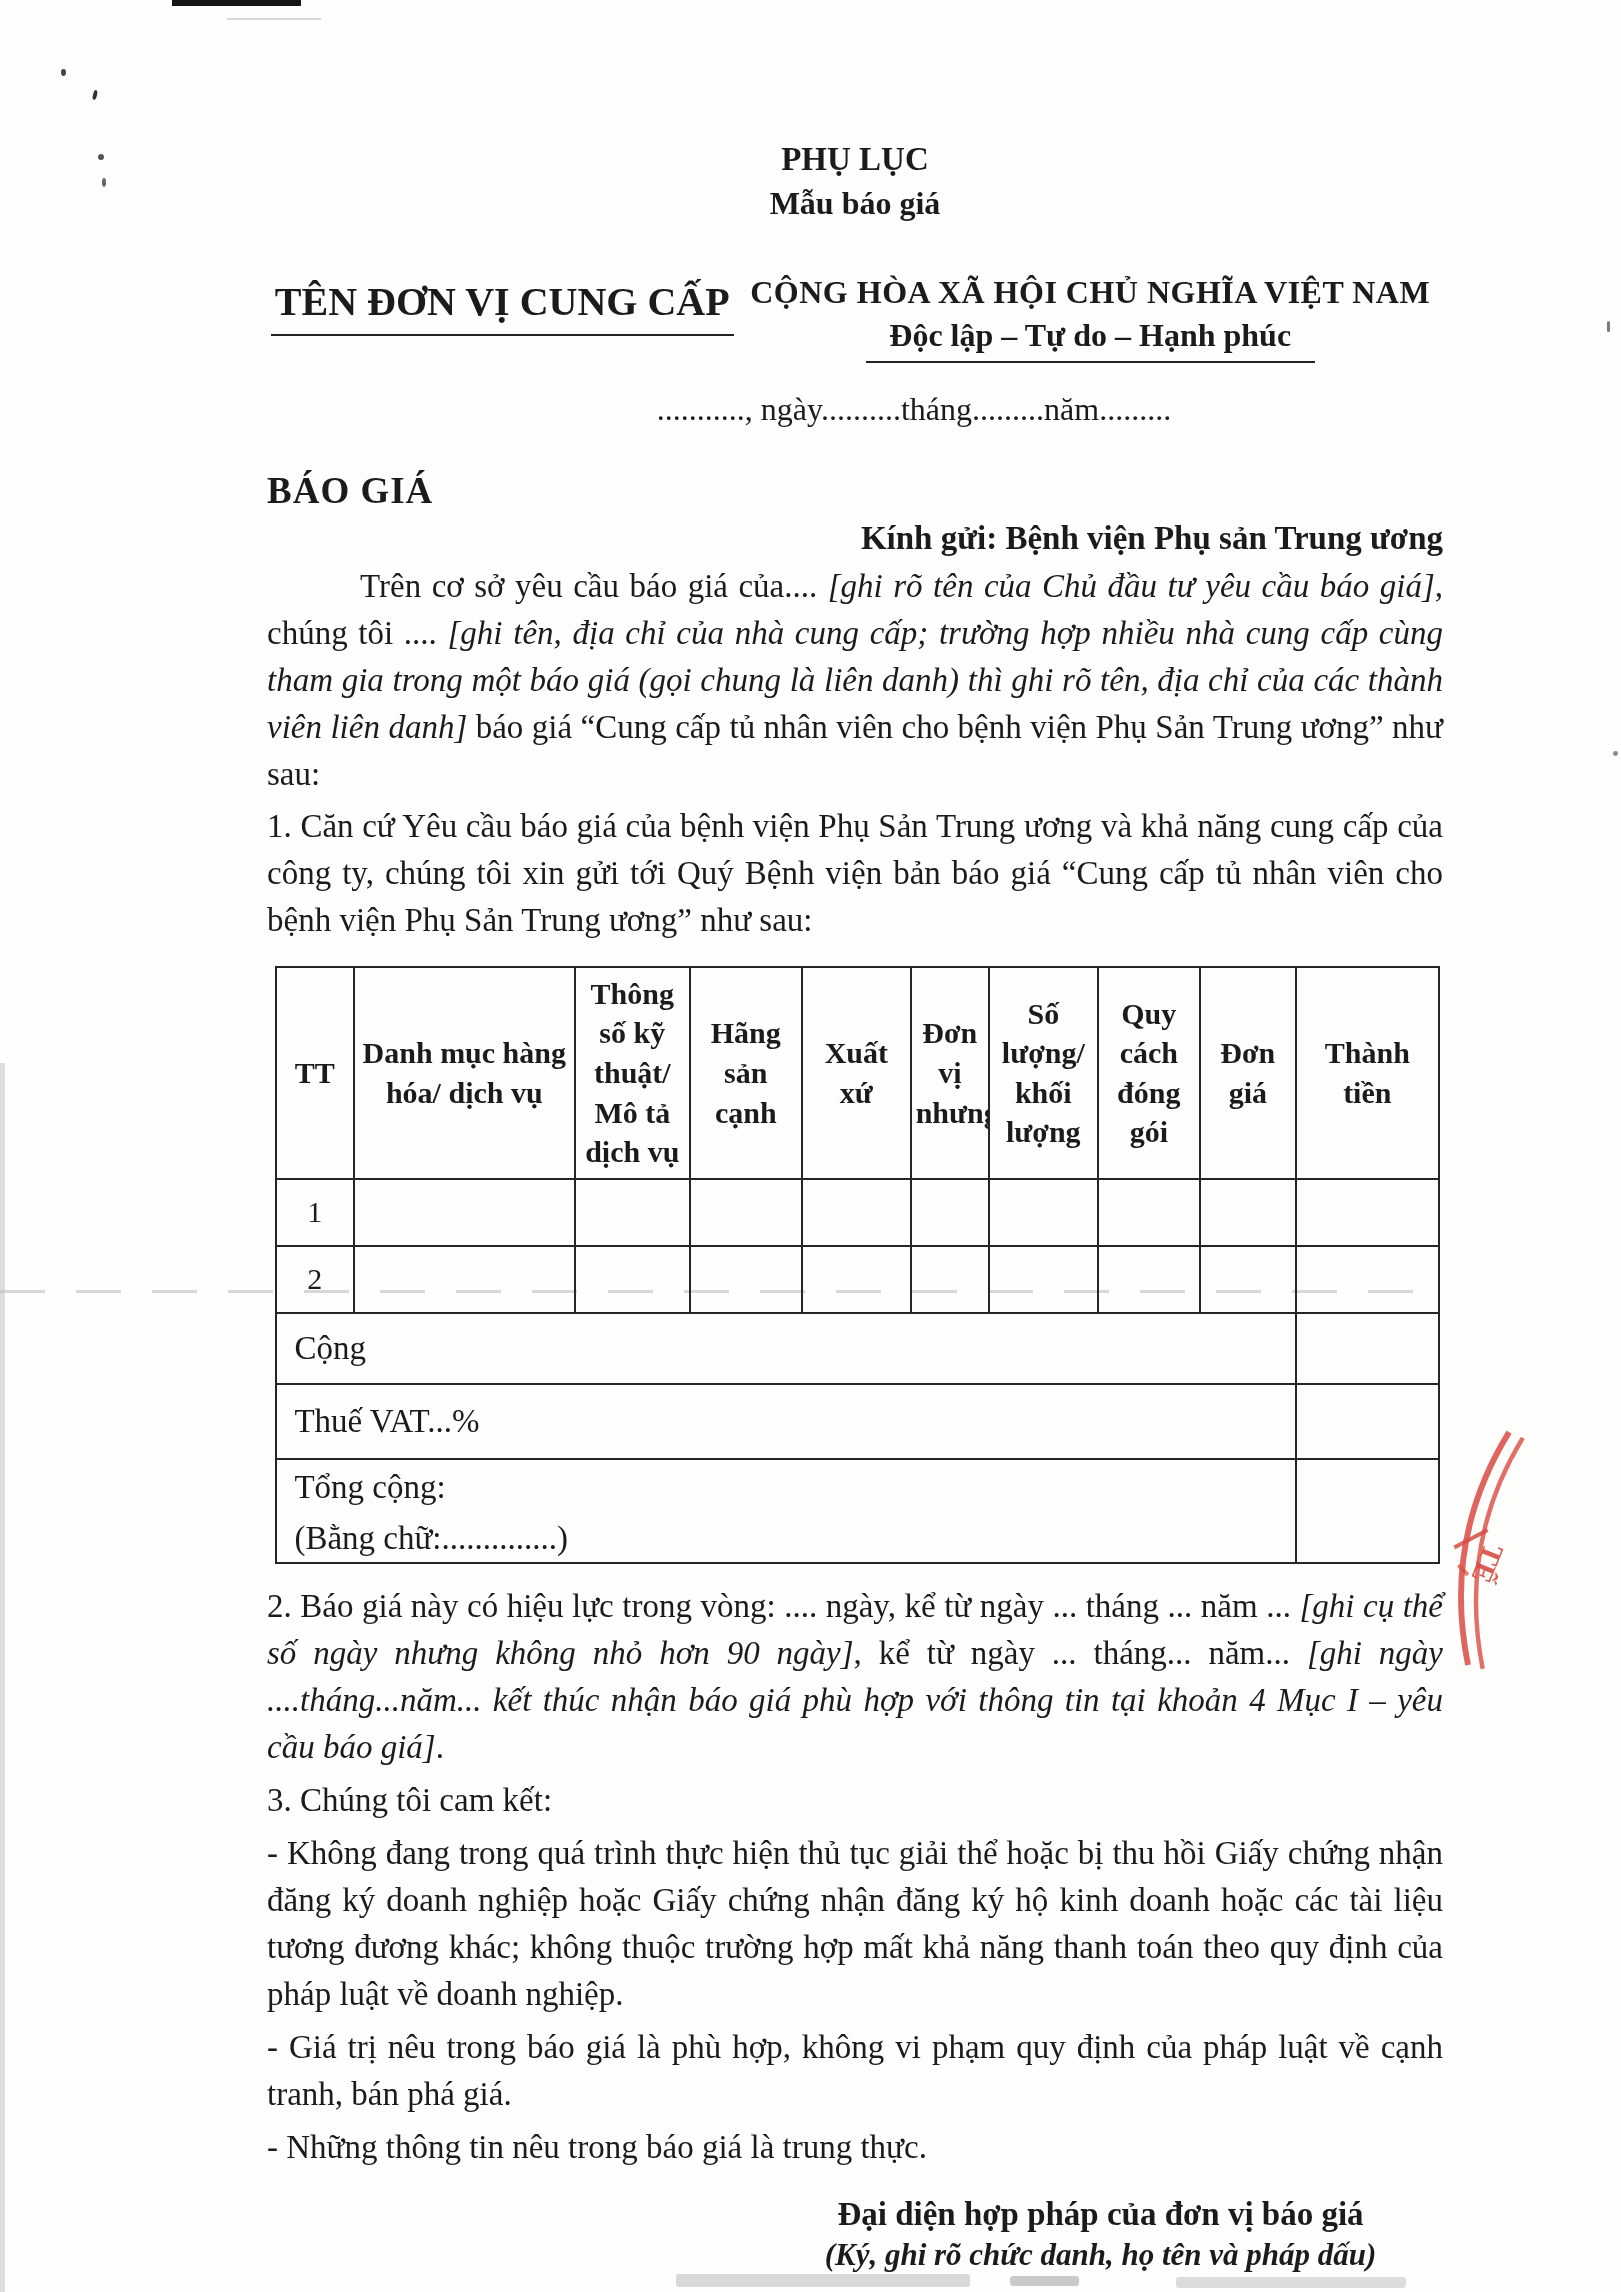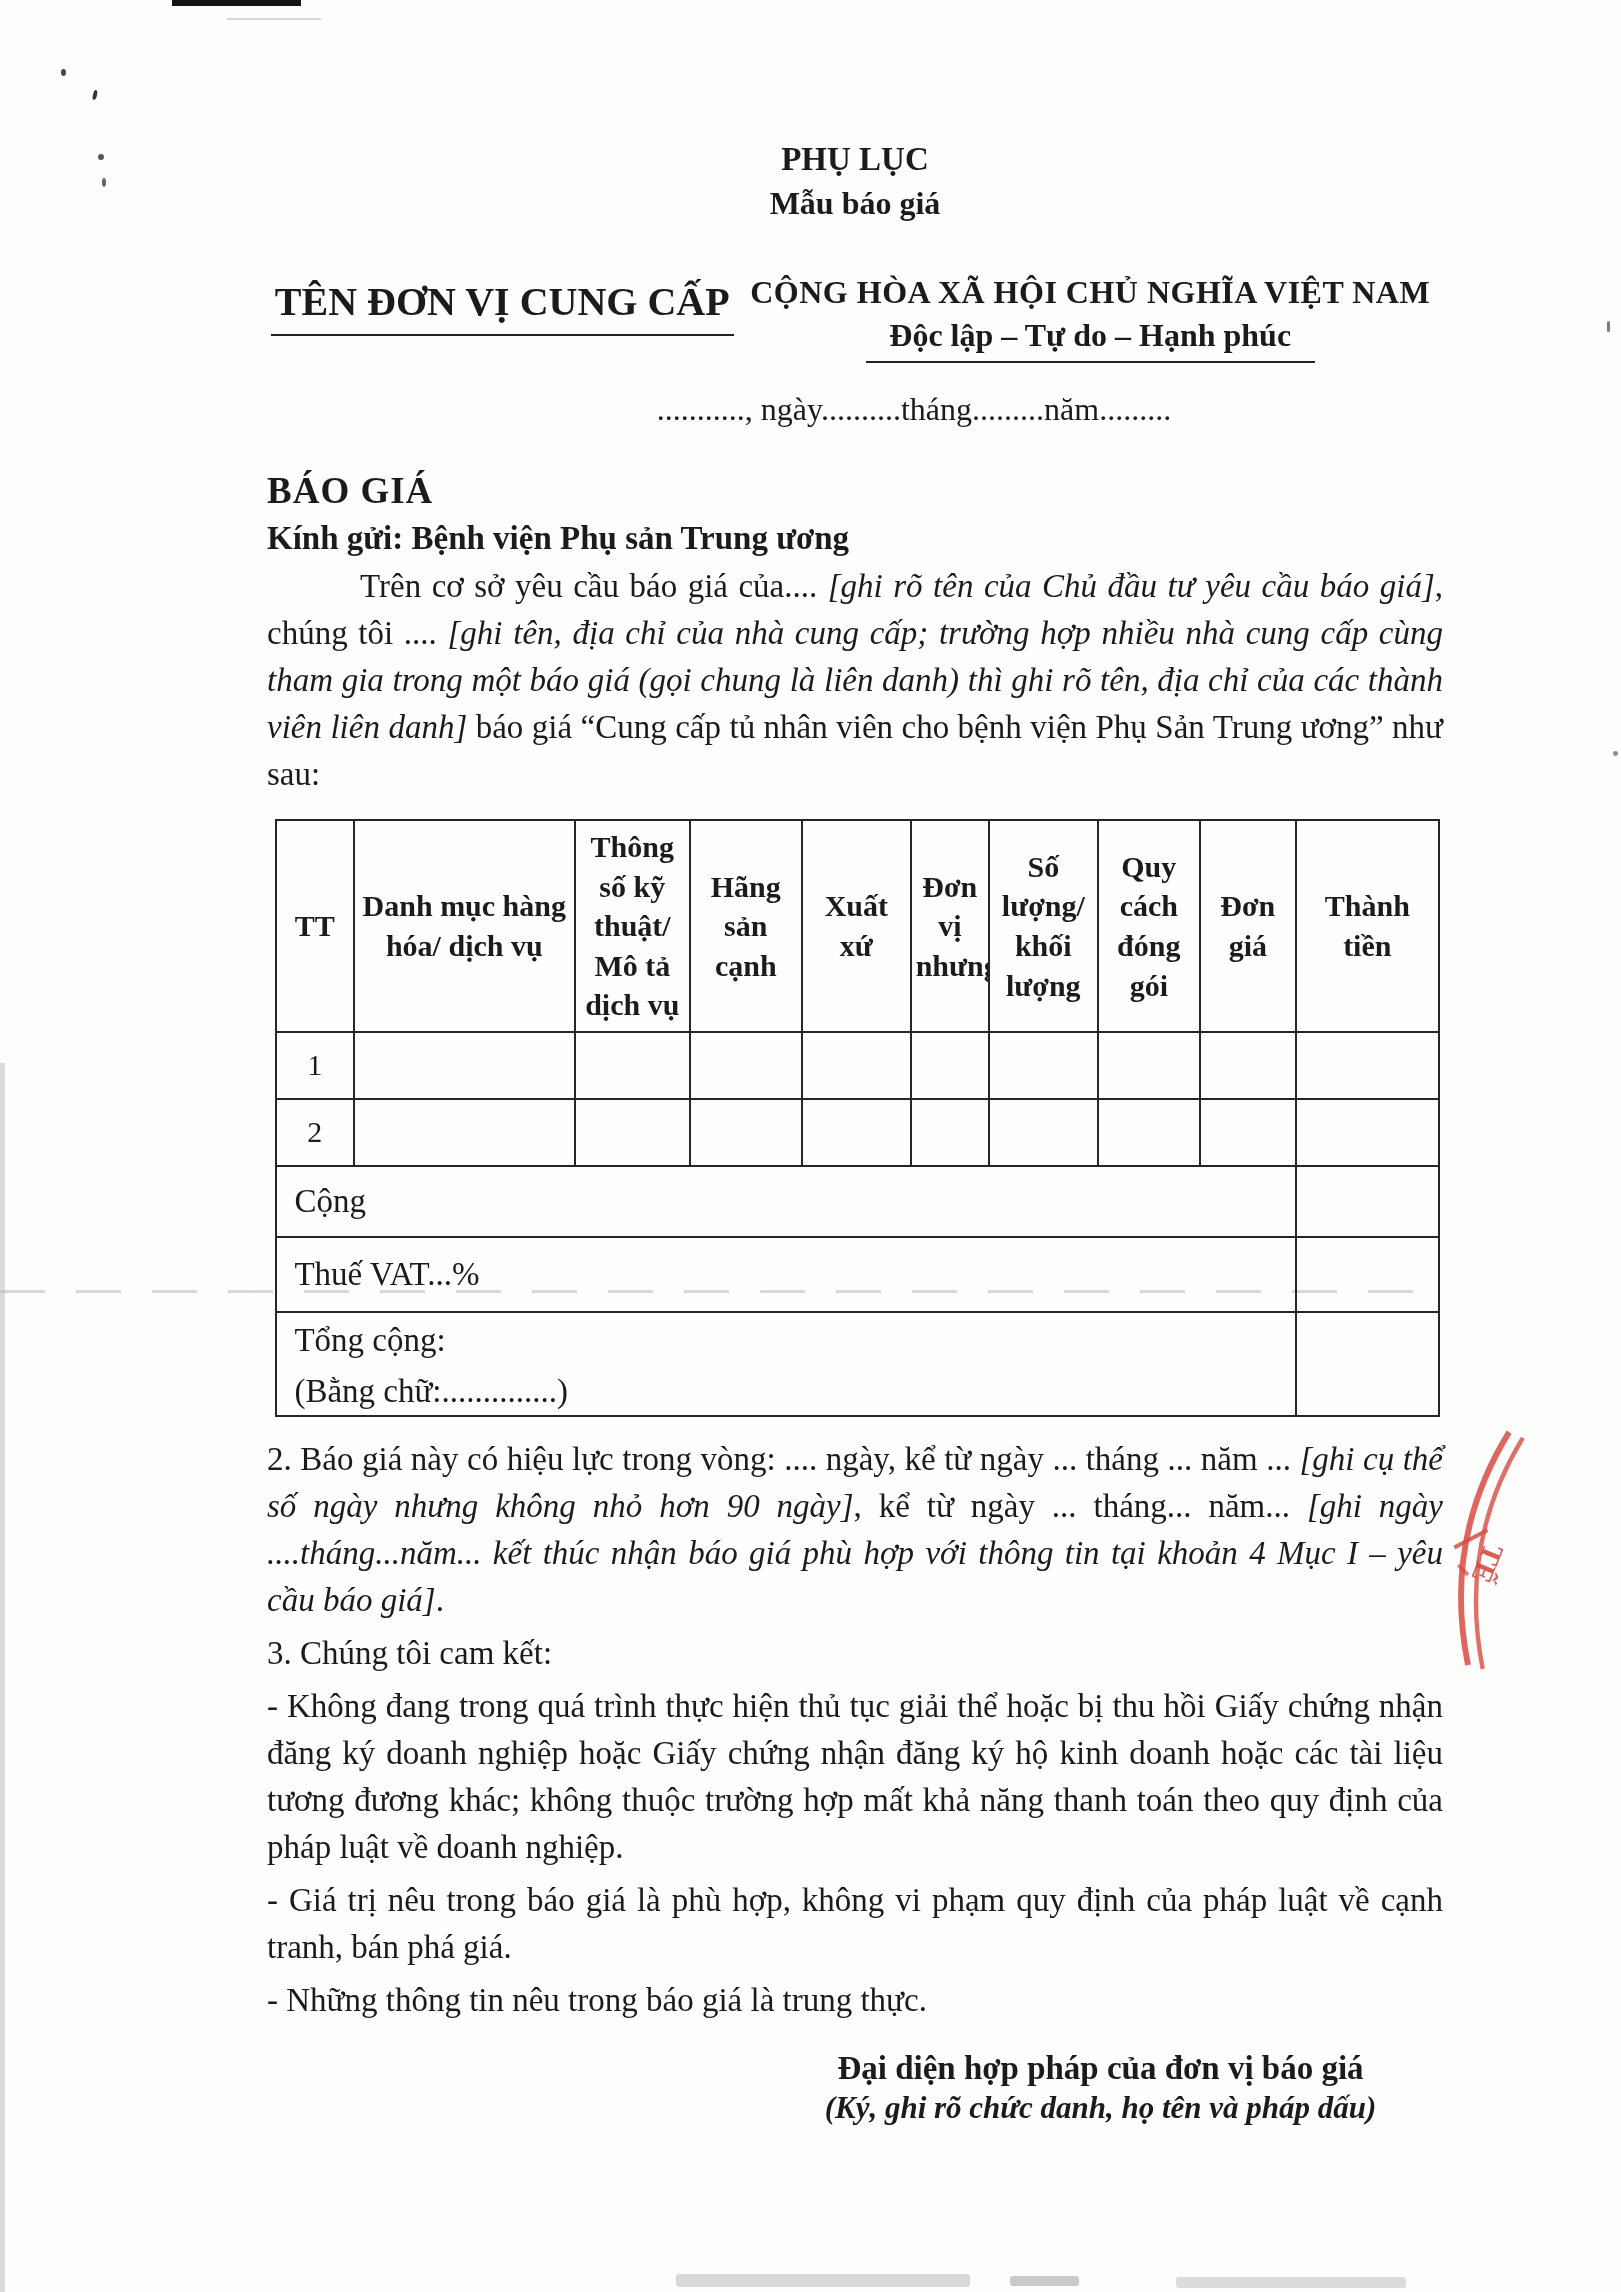--- a/index.html
+++ b/index.html
@@ -33,21 +33,21 @@
     border-bottom:2.9px solid #222; padding:0 3.9px 9.8px 3.9px;
   }
   .header-right{ flex:1; text-align:center;}
   .nat-title{ font-weight:bold; font-size:32px; letter-spacing:0.5px;}
   .nat-motto{
     font-weight:bold; font-size:32px; display:inline-block; margin-top:5.9px;
     border-bottom:2.9px solid #222; padding:0 23.5px 7.8px 23.5px;
   }
   .date-line{ text-align:center; font-size:32px; margin-top:27.4px; padding-left:118px;}
   .doc-title{ text-align:left; font-weight:bold; font-size:37px; margin-top:41px; letter-spacing:1px;}
-  .salutation{ text-align:left; font-weight:bold; font-size:33px; margin-top:7.8px;}
+  .salutation{ text-align:right; font-weight:bold; font-size:33px; margin-top:7.8px;}
   
   .para{
     font-size:33px; line-height:47px; text-align:justify; margin:5.9px 0 0 0;
   }
   .para.indent{ text-indent:93px; }
   .it{ font-style:italic; }
   
   table.quote{
     border-collapse:collapse; table-layout:fixed;
     margin:21.6px 0 0 7.8px; width:1162px;
@@ -134,20 +134,21 @@
       </div>
     </div>
 
     <div class="date-line">..........., ngày..........tháng.........năm.........</div>
 
     <div class="doc-title">BÁO GIÁ</div>
     <div class="salutation">Kính gửi: Bệnh viện  Phụ sản Trung ương</div>
 
     <p class="para indent"><span>Trên cơ sở yêu cầu báo giá của.... </span><span class="it">[ghi rõ tên của Chủ đầu tư yêu cầu báo giá]</span><span>, chúng tôi .... </span><span class="it">[ghi tên, địa chỉ của nhà cung cấp; trường hợp nhiều nhà cung cấp cùng tham gia trong một báo giá (gọi chung là liên danh) thì ghi rõ tên, địa chỉ của các thành viên liên danh]</span><span> báo giá “Cung cấp tủ nhân viên cho bệnh viện Phụ Sản Trung ương” như sau:</span></p>
 
+    <p class="para">1. Căn cứ Yêu cầu báo giá của bệnh viện Phụ Sản Trung ương và khả năng cung cấp của công ty, chúng tôi xin gửi tới Quý Bệnh viện bản báo giá “Cung cấp tủ nhân viên cho bệnh viện Phụ Sản Trung ương” như sau:</p>
 
     <table class="quote">
       <colgroup>
         <col style="width:78px">
           <col style="width:221px">
           <col style="width:115px">
         <col style="width:112px">
           <col style="width:109px">
           <col style="width:78px">
         <col style="width:109px">

